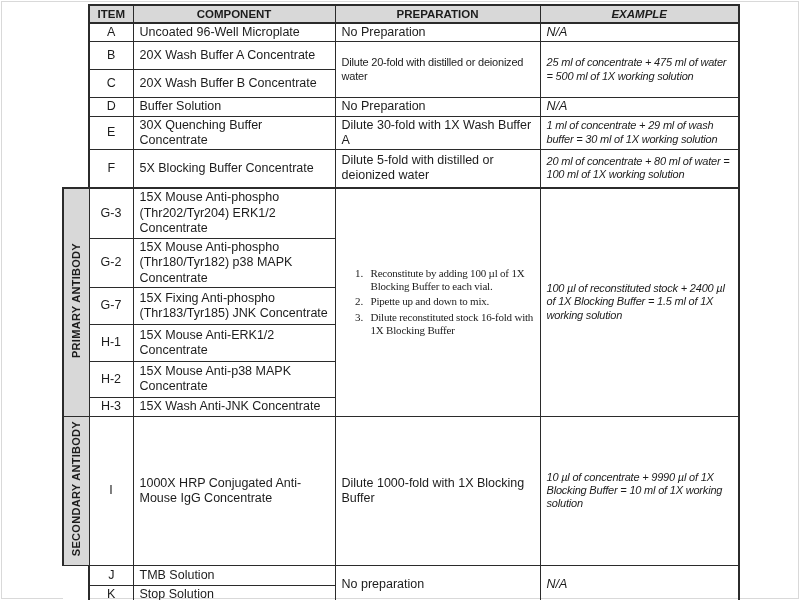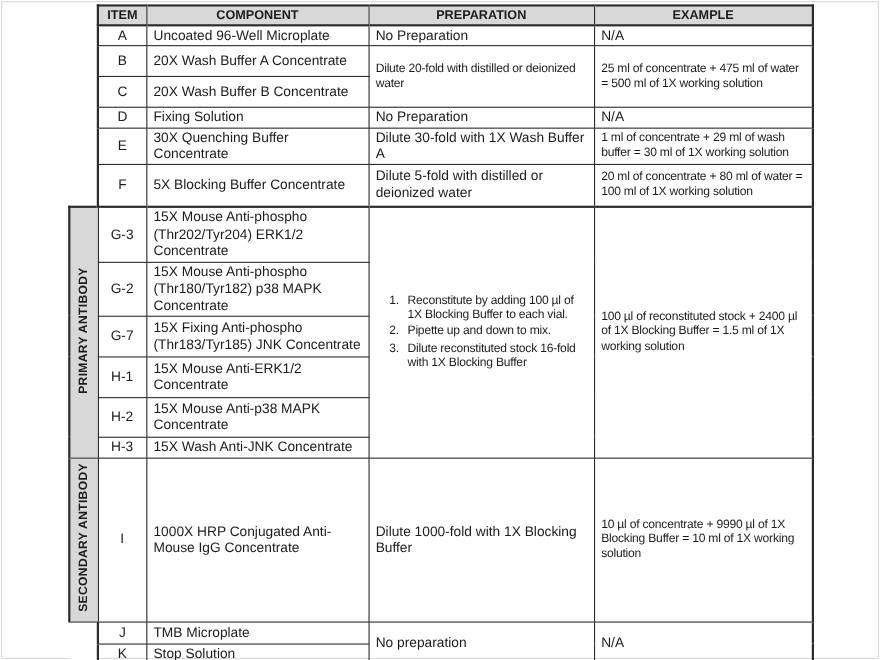--- a/index.html
+++ b/index.html
@@ -38,39 +38,39 @@
     border-top: 2px solid #2b2b2b;
     border-bottom: 2px solid #2b2b2b;
   }
   td.phantom {
     border: none;
     background: #ffffff;
     padding: 0;
   }
   .item-cell { text-align: center; }
   .edge-l { border-left: 2px solid #2b2b2b; }
-  .edge-r { border-right: 2px solid #2b2b2b; }
+  .edge-r { border-right: 2px solid #2b2b2b; font-style: italic; }
   .edge-b { border-bottom: 2px solid #2b2b2b; }
   .edge-t { border-top: 2px solid #2b2b2b; }
   .small { font-size: 11px; letter-spacing: -0.2px; }
   .group-cell {
     background: #d8d8d8;
     text-align: center;
     padding: 2px 0;
   }
   .group-cell .vtext {
     writing-mode: vertical-rl;
     transform: rotate(180deg);
     white-space: nowrap;
     font-weight: bold;
     font-size: 11px;
     letter-spacing: 0.3px;
     display: inline-block;
   }
-  ol.steps { margin: 0; padding-left: 24px; }
+  ol.steps { margin: 0; padding-left: 24px; font-family: Liberation Serif, serif; }
   ol.steps li { padding-left: 5px; margin: 2px 0; }
   
   tr.rh-head { height: 18px; }
   tr.rh-a { height: 18px; }
   tr.rh-b { height: 28px; }
   tr.rh-c { height: 28px; }
   tr.rh-d { height: 17px; }
   tr.rh-e { height: 29px; }
   tr.rh-f { height: 38px; }
   tr.rh-g1 { height: 51px; }
@@ -124,21 +124,21 @@
 
   <tr class="rh-c">
     <td class="phantom"></td>
     <td class="item-cell edge-l">C</td>
     <td>20X Wash Buffer B Concentrate</td>
   </tr>
 
   <tr class="rh-d">
     <td class="phantom"></td>
     <td class="item-cell edge-l">D</td>
-    <td>Fixing Solution</td>
+    <td>Buffer Solution</td>
     <td>No Preparation</td>
     <td class="edge-r">N/A</td>
   </tr>
 
   <tr class="rh-e">
     <td class="phantom"></td>
     <td class="item-cell edge-l">E</td>
     <td>30X Quenching Buffer Concentrate</td>
     <td>Dilute 30-fold with 1X Wash Buffer A</td>
     <td class="small edge-r">1 ml of concentrate + 29 ml of wash buffer = 30 ml of 1X working solution</td>
@@ -199,21 +199,21 @@
     </td>
     <td class="item-cell">I</td>
     <td>1000X HRP Conjugated Anti-Mouse IgG Concentrate</td>
     <td>Dilute 1000-fold with 1X Blocking Buffer</td>
     <td class="small edge-r">10 µl of concentrate + 9990 µl of 1X Blocking Buffer = 10 ml of 1X working solution</td>
   </tr>
 
   <tr class="rh-j">
     <td class="phantom"></td>
     <td class="item-cell edge-l">J</td>
-    <td>TMB Microplate</td>
+    <td>TMB Solution</td>
     <td rowspan="2" class="edge-b">No preparation</td>
     <td rowspan="2" class="edge-r edge-b">N/A</td>
   </tr>
 
   <tr class="rh-k">
     <td class="phantom"></td>
     <td class="item-cell edge-l edge-b">K</td>
     <td class="edge-b">Stop Solution</td>
   </tr>
 </tbody>

